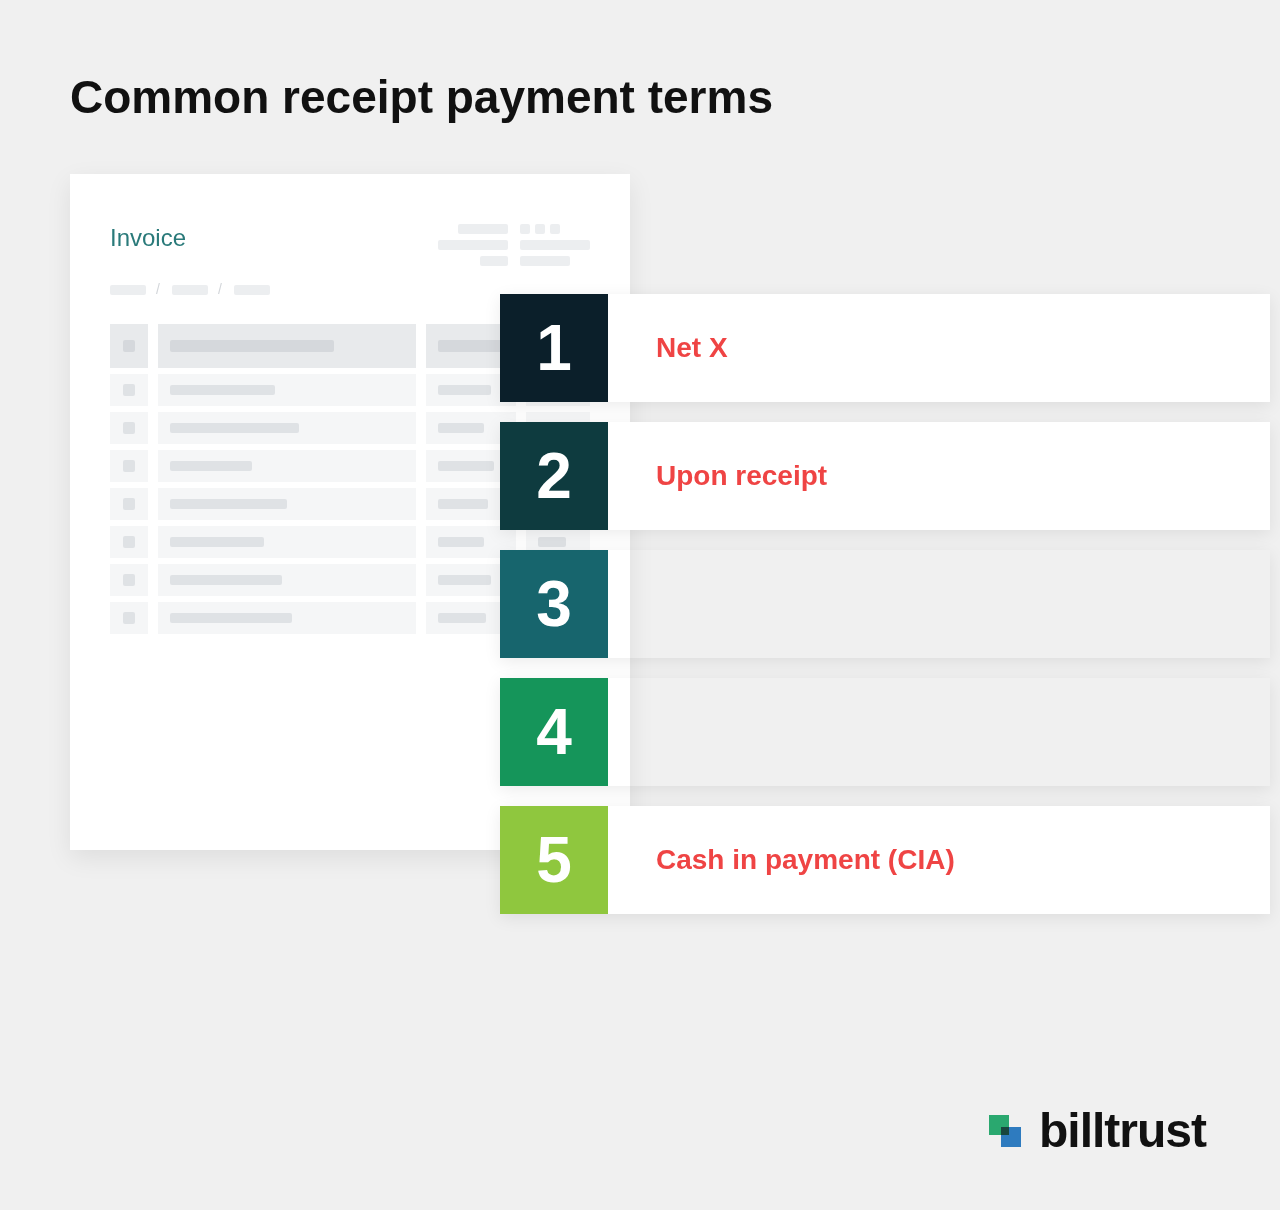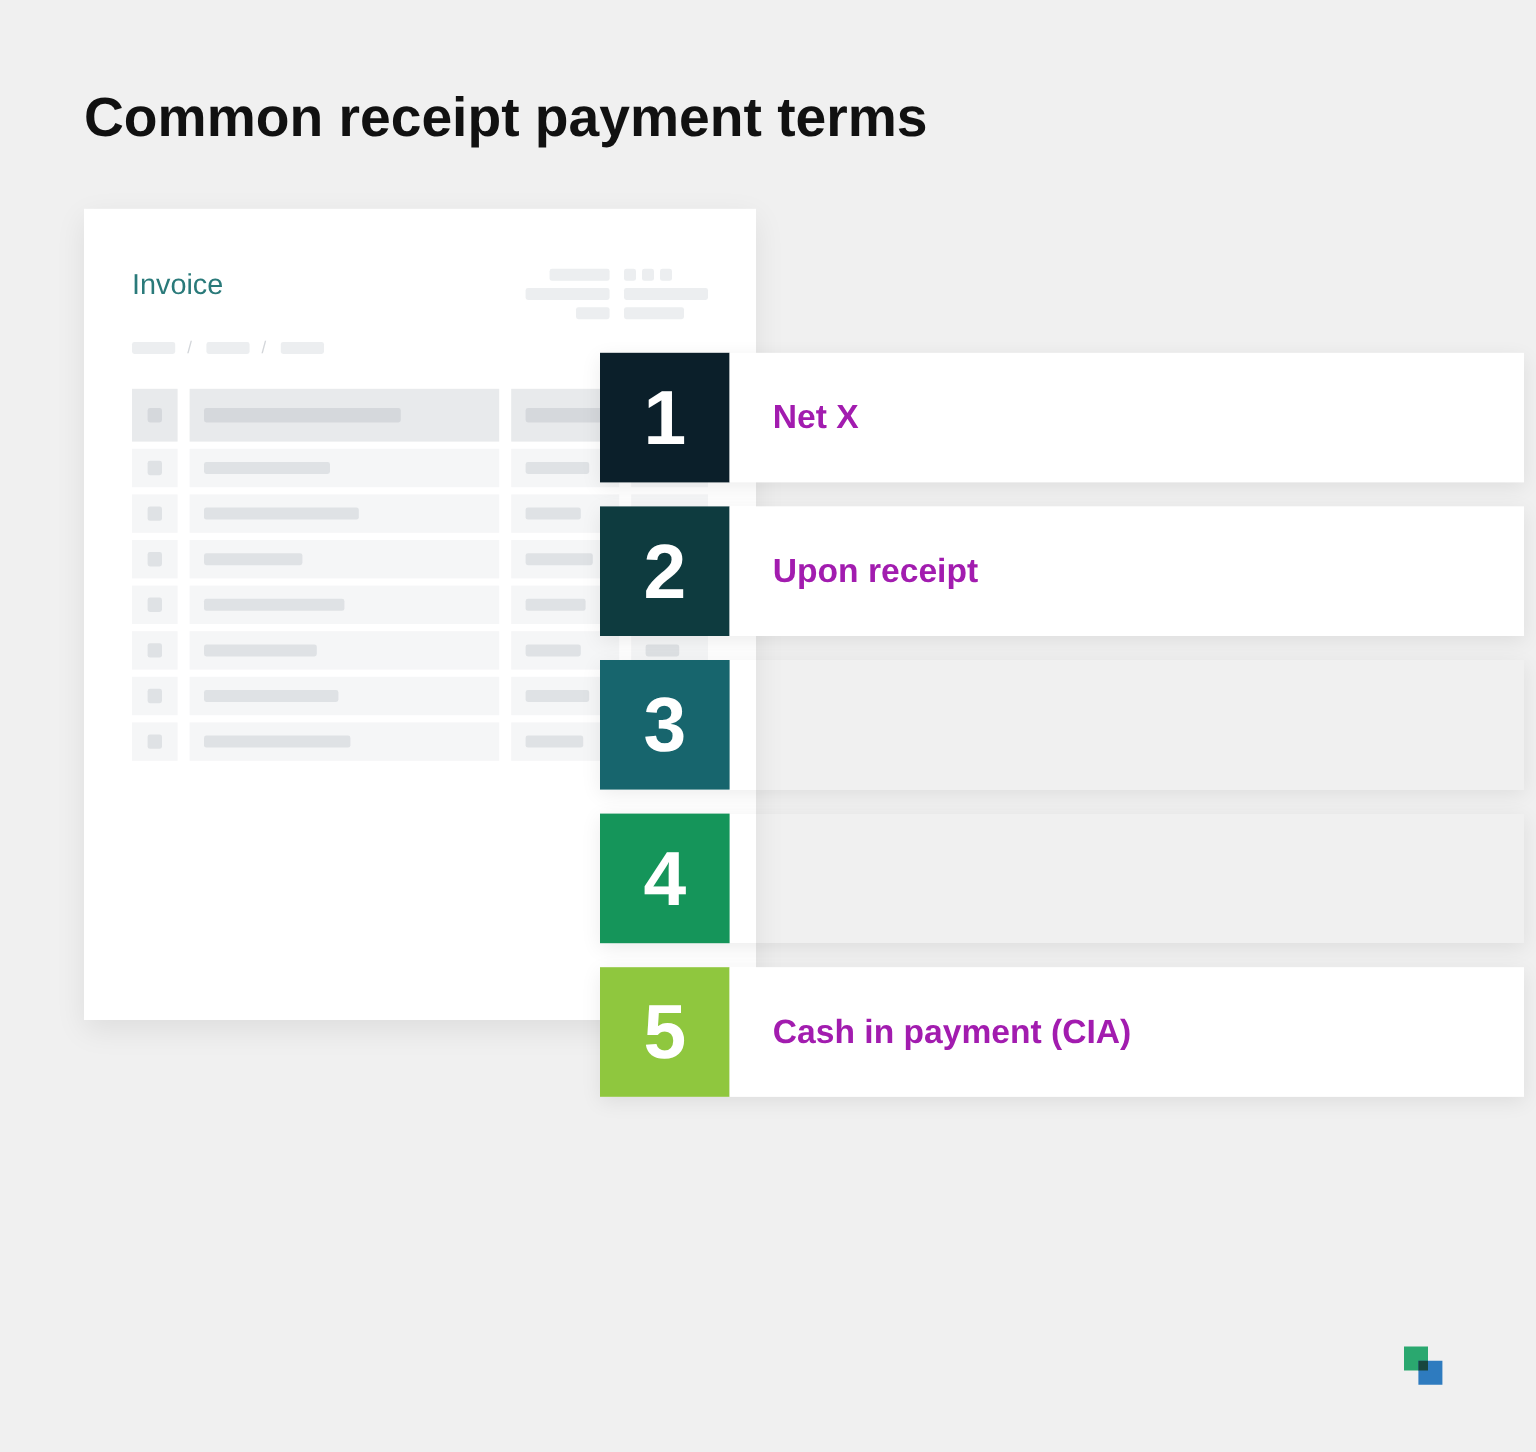--- a/index.html
+++ b/index.html
@@ -98,24 +98,24 @@
       justify-content: center;
       color: #fff;
       font-size: 64px;
       font-weight: 700;
     }
     .item-label {
       flex: 1;
       background: #fff;
       display: flex;
       align-items: center;
-      padding-left: 36px;
+      padding-left: 48px;
       font-size: 28px;
       font-weight: 700;
-      color: #a21caf;
+      color: #ef4444;
     }
     .brand {
       position: absolute;
       right: 74px;
       bottom: 52px;
       display: flex;
       align-items: center;
       gap: 14px;
     }
     .brand-text {
@@ -301,13 +301,14 @@
 </div>
 
 <div class="brand">
   <div class="brand-mark">
     <svg viewBox="0 0 40 40">
       <polygon points="4,4 24,4 24,24 4,24" fill="#2aa86f"></polygon>
       <polygon points="16,16 36,16 36,36 16,36" fill="#2e7bbf"></polygon>
       <polygon points="16,16 24,16 24,24 16,24" fill="#18463e"></polygon>
     </svg>
   </div>
+  <div class="brand-text">billtrust</div>
 </div>
 
 </body></html>

